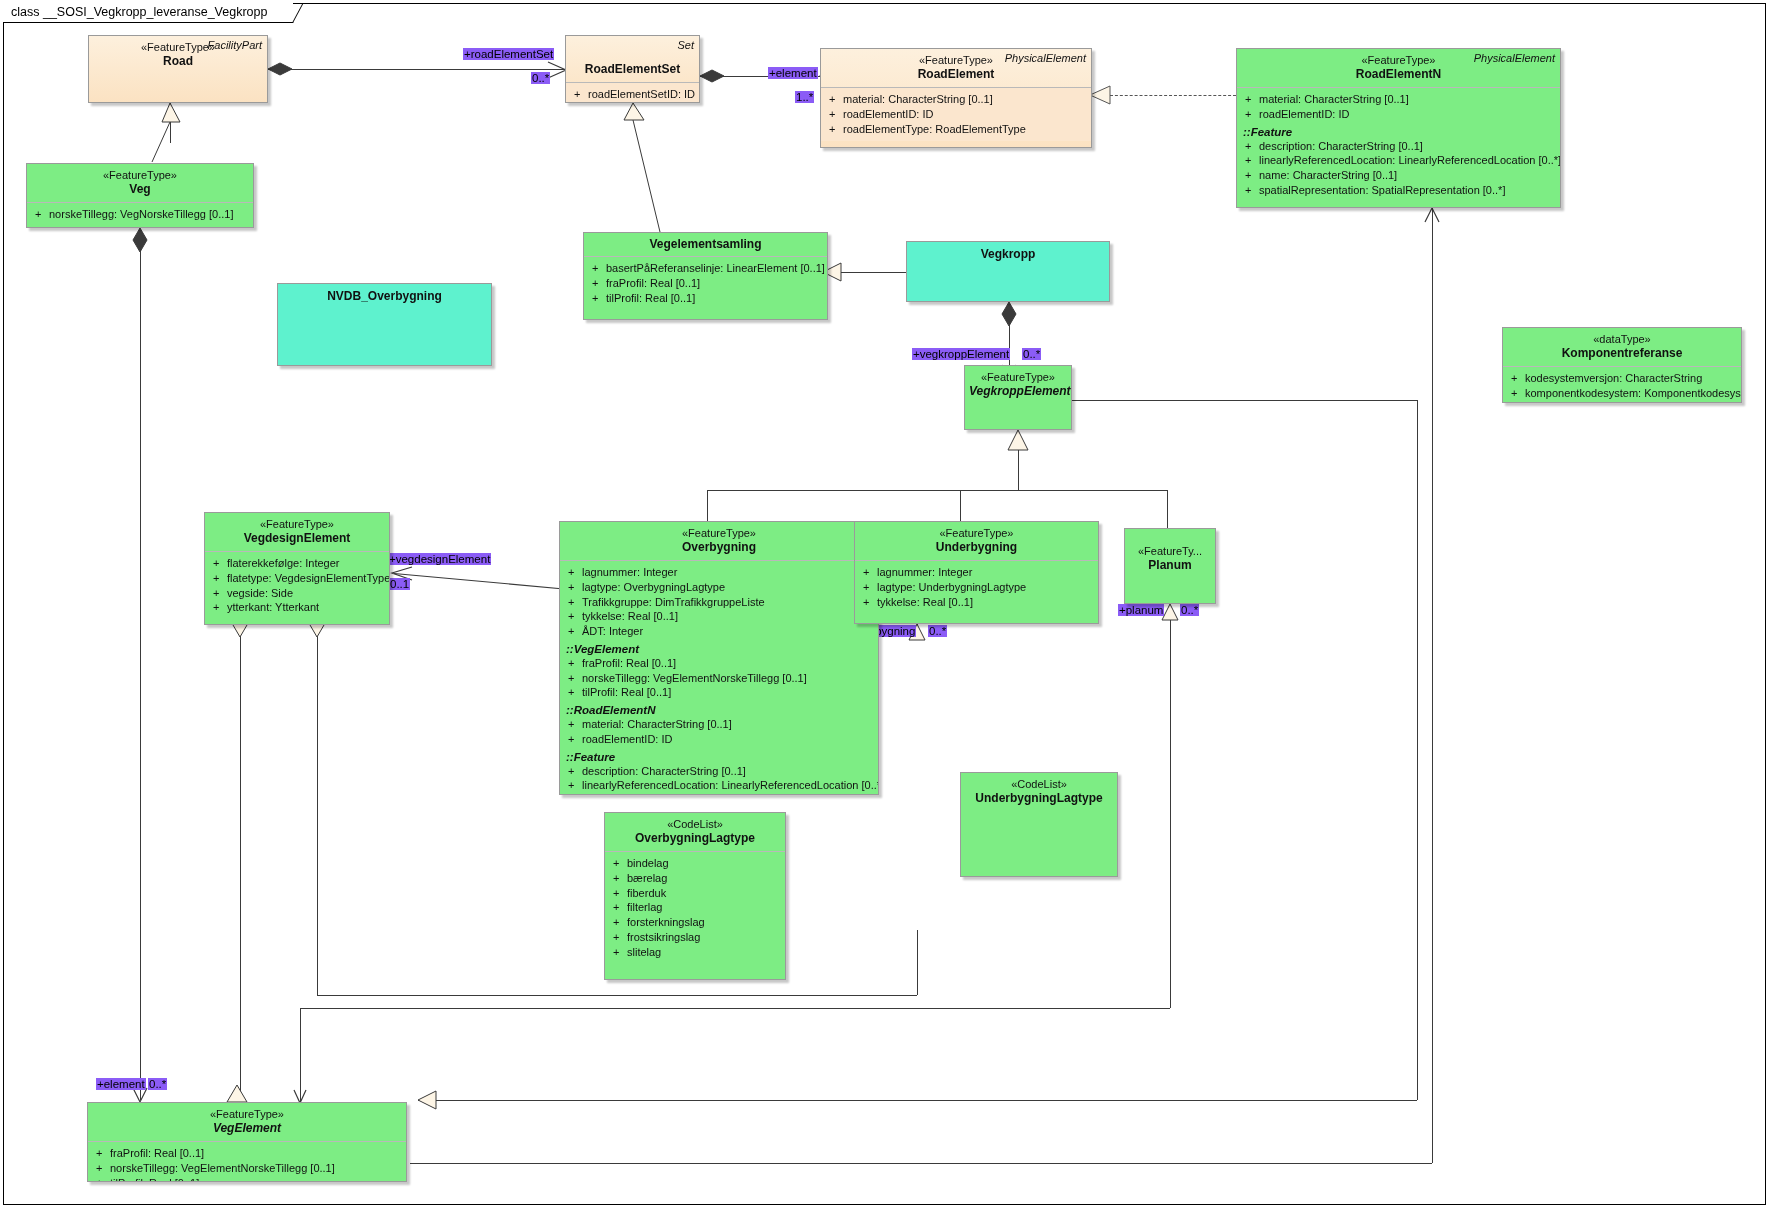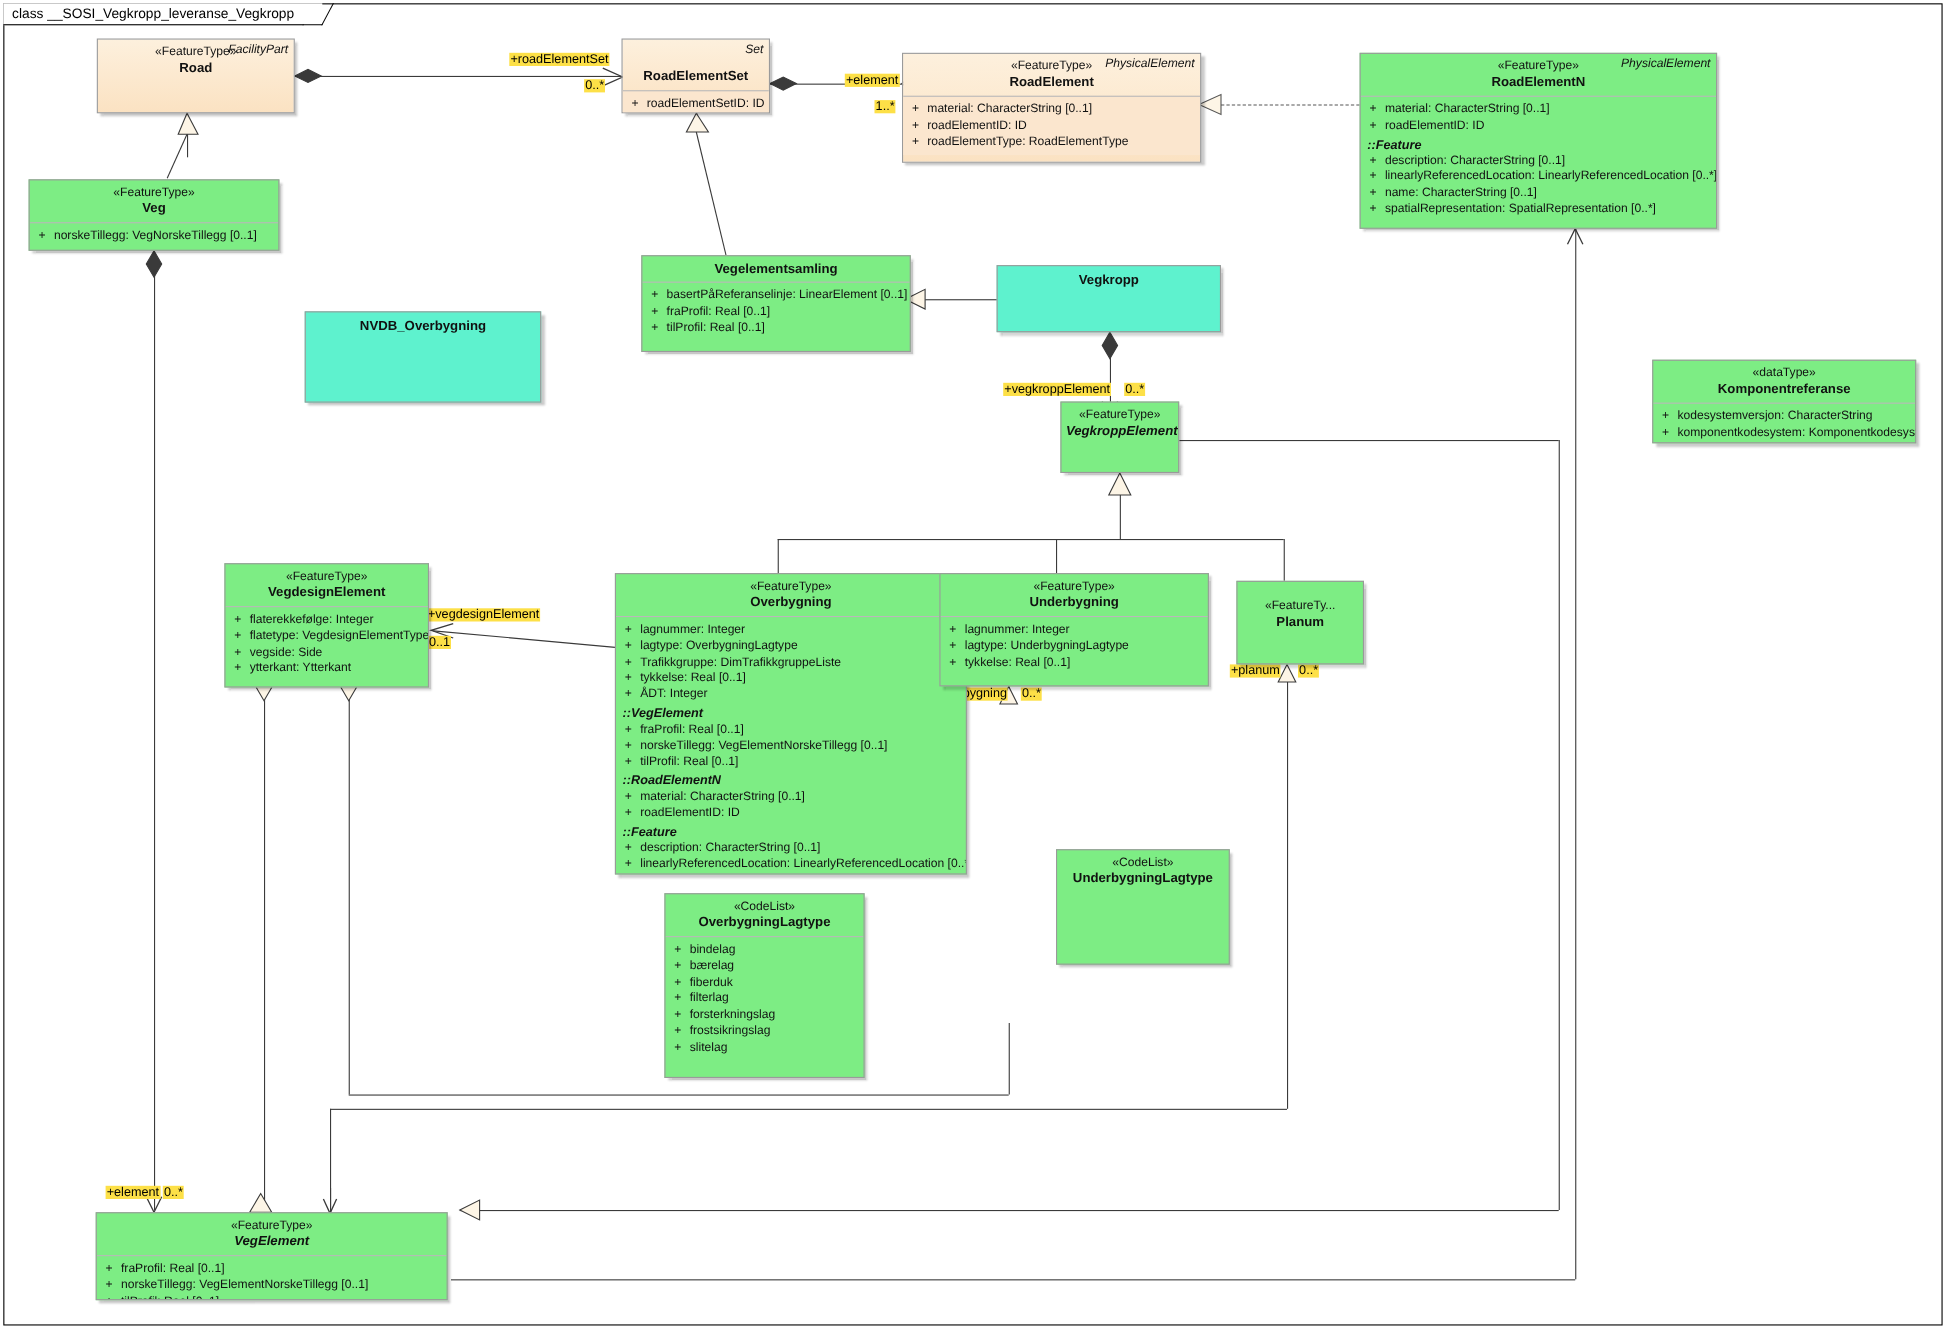--- a/index.html
+++ b/index.html
@@ -110,21 +110,21 @@
   .lnh { height: 1px; }
   .lnv { width: 1px; }
   .dash-h {
     position:absolute; height:0; border-top:1px dashed #555;
   }
   .lbl {
     position: absolute;
     font-size: 11.5px;
     color: #000;
     white-space: nowrap;
-    background: #fde047;
+    background: #8b5cf6;
     padding: 0 1px;
   }
 
   
   svg.ov { position:absolute; left:0; top:0; width:1771px; height:1210px; overflow:visible; pointer-events:none; }
 </style>
 </head>
 <body>
 
 <div id="canvas">
@@ -385,21 +385,21 @@
       <span class="stereo">«FeatureType»</span>
       <span class="cname">Underbygning</span>
     </div>
     <div class="compart">
       <div class="attr"><span class="vis">+</span><span>lagnummer: Integer</span></div>
       <div class="attr"><span class="vis">+</span><span>lagtype: UnderbygningLagtype</span></div>
       <div class="attr"><span class="vis">+</span><span>tykkelse: Real [0..1]</span></div>
     </div>
   </div>
 
-  <div class="uml green" style="left:1124px; top:528px; width:116px; height:76px;">
+  <div class="uml green" style="left:1124px; top:528px; width:92px; height:76px;">
     <div class="hdr" style="padding-top:16px;">
       <span class="stereo">«FeatureTy...</span>
       <span class="cname">Planum</span>
     </div>
   </div>
 
   <div class="uml green" style="left:604px; top:812px; width:182px; height:168px;">
     <div class="hdr">
       <span class="stereo">«CodeList»</span>
       <span class="cname">OverbygningLagtype</span>

